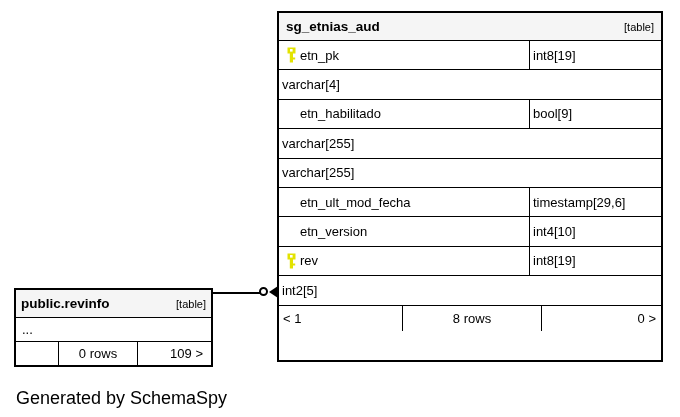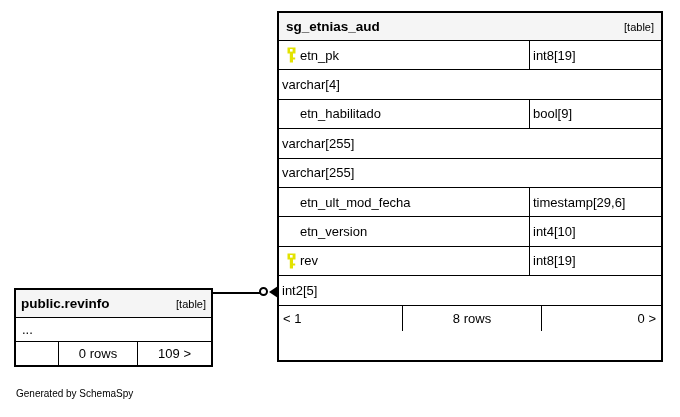--- a/index.html
+++ b/index.html
@@ -80,21 +80,21 @@
     height: 24px;
     border-bottom: 1px solid #000000;
     display: flex;
     align-items: center;
     padding-left: 6px;
     font-size: 13px;
   }
   .rel .t-footer { height: 23px; }
   .rel .f-left   { width: 43px; }
   .rel .f-center { width: 79px; justify-content: center; }
-  .rel .f-right  { flex: 1; padding-right: 20px; justify-content: flex-end; }
+  .rel .f-right  { flex: 1; padding-right: 8px; justify-content: flex-end; }
 
   .connector-line {
     position: absolute;
     left: 213px; top: 292px;
     width: 49px; height: 2px;
     background: #000000;
   }
   .connector-circle {
     position: absolute;
     left: 259px; top: 287px;
@@ -108,21 +108,21 @@
     left: 269px; top: 286px;
     width: 0; height: 0;
     border-top: 6.5px solid transparent;
     border-bottom: 6.5px solid transparent;
     border-right: 9px solid #000000;
   }
 
   .credit {
     position: absolute;
     left: 16px; top: 388px;
-    font-size: 10px;
+    font-size: 18px;
   }
 </style>
 </head>
 <body>
 
 <div class="canvas">
 
   <div class="table-box main">
     <div class="t-header">
       <span class="t-title">sg_etnias_aud</span>

